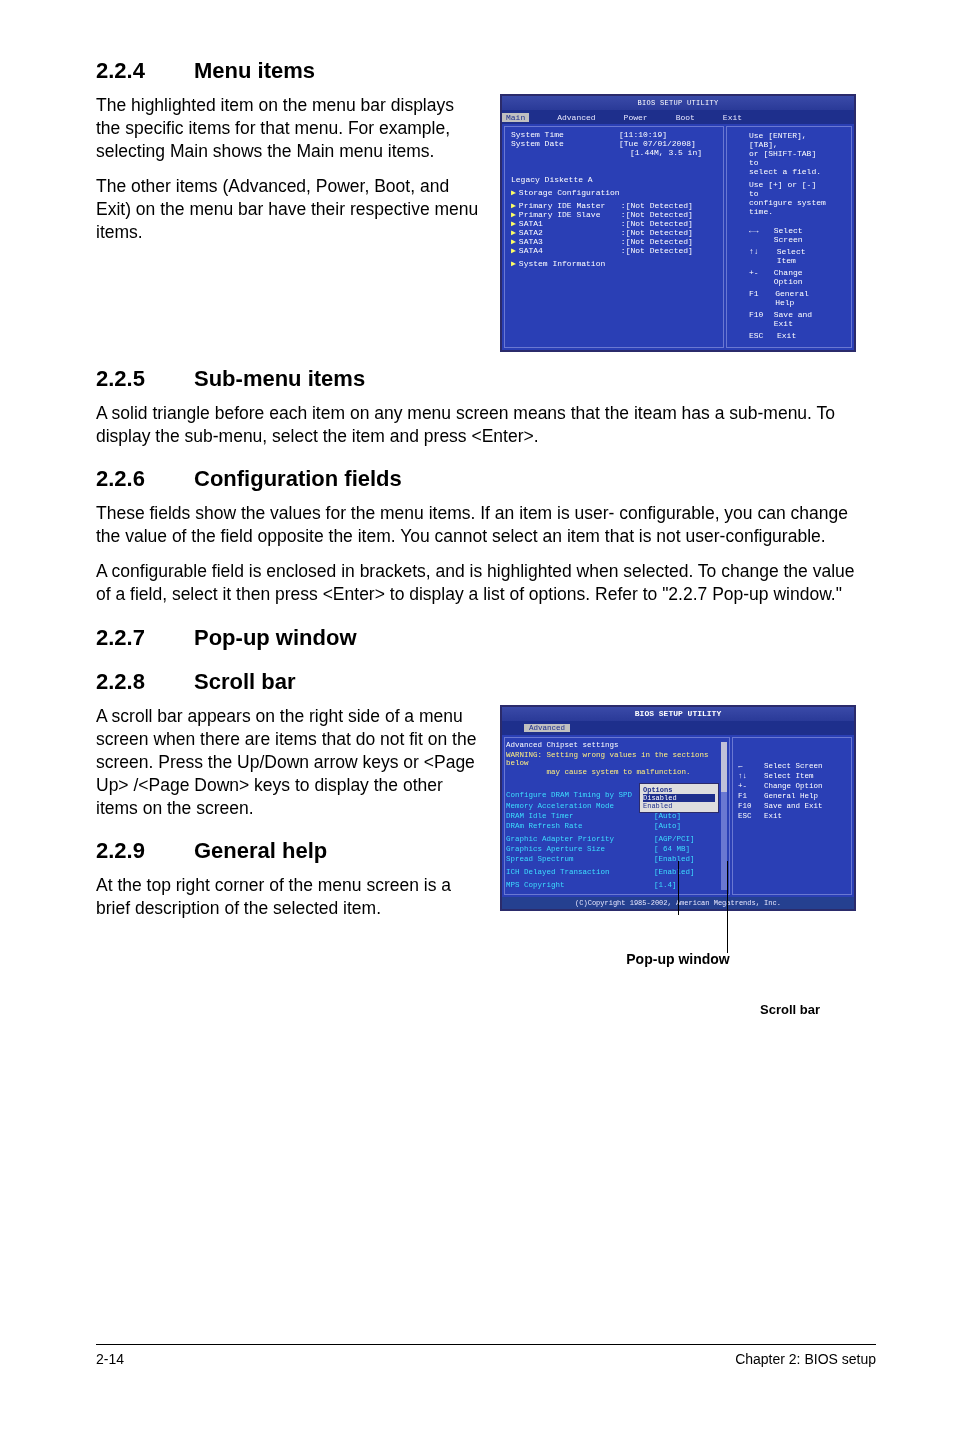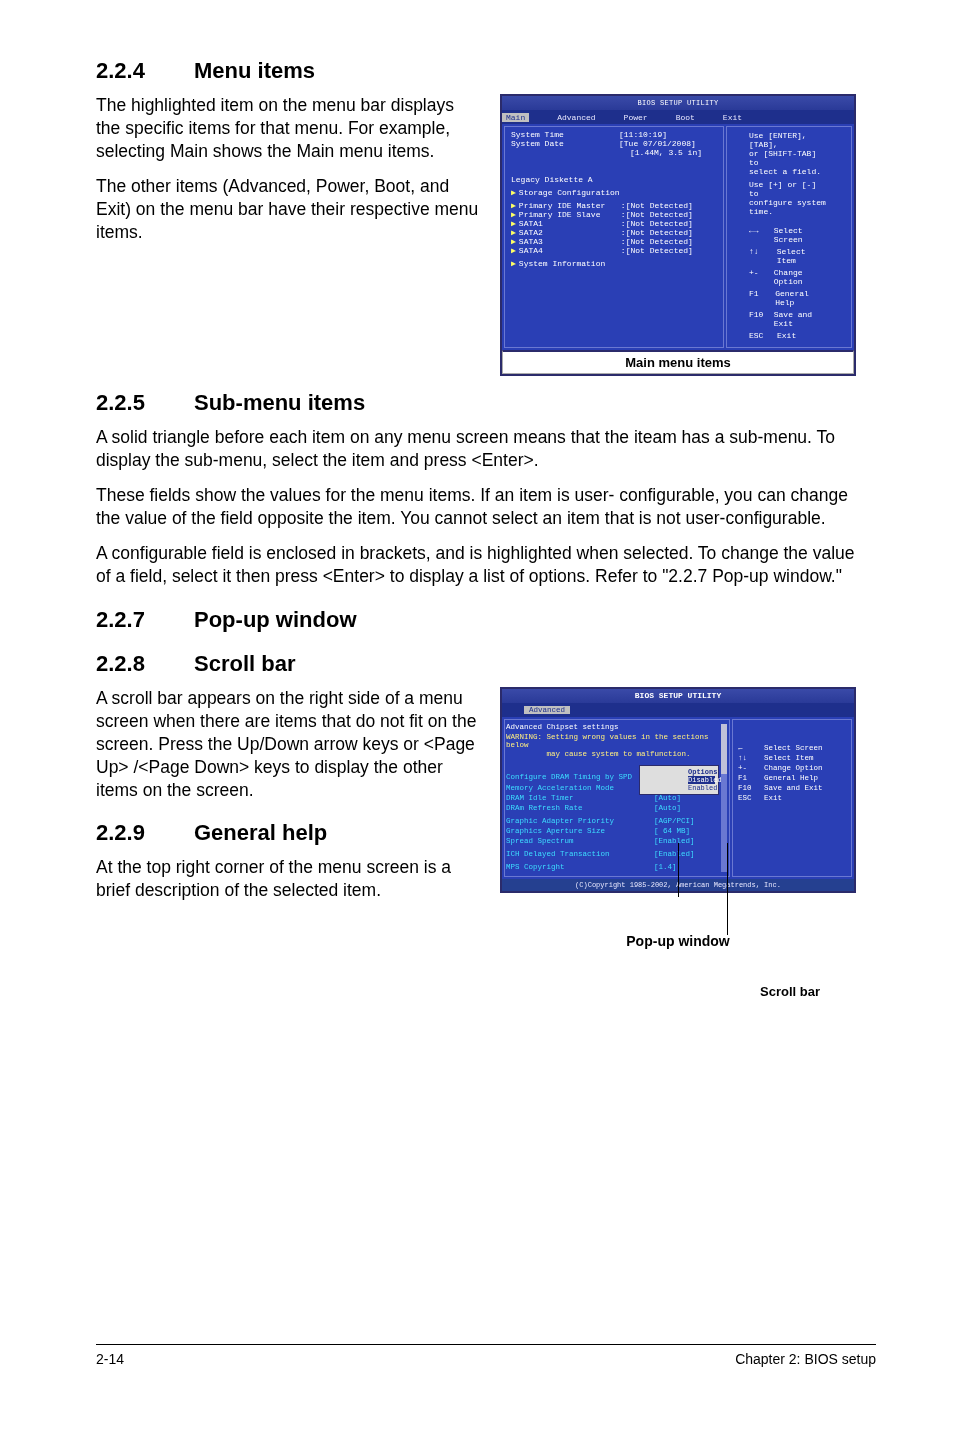--- a/index.html
+++ b/index.html
@@ -60,21 +60,21 @@
   .bios2-left .hdr { color:#fff; margin-bottom:2px; }
   .bios2-left .warn { color:#ffef80; white-space:pre-wrap; margin-bottom:14px; line-height:1.15;}
   .bios2-left .row { display:flex; white-space:pre; color:#3dddff; line-height:1.35; }
   .bios2-left .row .k { width:148px; }
   .bios2-left .row .v { }
   .bios2-left .popup {
     position:absolute; left:134px; top:45px; width:80px;
     background:#dedede; color:#1e2f8c; border:1px solid #2b2b6b;
     padding:2px 3px; font-size:7px;
   }
-  .bios2-left .popup .opt { white-space:pre;margin-left:45px; }
+  .bios2-left .popup .opt { white-space:pre; }
   .bios2-left .popup .lead { font-weight:bold; }
   .bios2-left .scrollbar {
     position:absolute; right:2px; top:4px; bottom:4px; width:6px;
     background:#6a78d2;
   }
   .bios2-left .scrollbar .thumb { position:absolute; top:0; height:34%; left:0; right:0; background:#c0c0d8; }
   .bios2-right .hint { display:flex; margin-bottom:2px; }
   .bios2-right .hint .sym { width:26px; }
   .bios2-footer { background:#254090; color:#e8e8ff; text-align:center; font-size:7px; padding:2px 0; }
   .annot { font-family: Arial; font-weight: bold; color:#000; }
@@ -158,30 +158,32 @@
               <div class="hint">
                   <span class="sym">F10</span>
                   <span>Save and Exit</span>
                 </div>
               <div class="hint">
                   <span class="sym">ESC</span>
                   <span>Exit</span>
                 </div>
             </div>
           </div>
-          <div class="bios-caption">Main menu items</div>
         </div>
       </div>
     </div>
 
     <h2 class="section" style="margin-top:14px;">
       <span class="num">2.2.5</span><span>Sub-menu items</span>
     </h2>
     <p class="body">A solid triangle before each item on any menu screen means that the iteam has a sub-menu. To display the sub-menu, select the item and press &lt;Enter&gt;.</p>
 
+    <h2 class="section" style="margin-top:18px;">
+      <span class="num">2.2.6</span><span>Configuration fields</span>
+    </h2>
     <p class="body">These fields show the values for the menu items. If an item is user- configurable, you can change the value of the field opposite the item. You cannot select an item that is not user-configurable.</p>
     <p class="body">A configurable field is enclosed in brackets, and is highlighted when selected. To change the value of a field, select it then press &lt;Enter&gt; to display a list of options. Refer to "2.2.7 Pop-up window."</p>
 
     <h2 class="section" style="margin-top:18px;">
       <span class="num">2.2.7</span><span>Pop-up window</span>
     </h2>
 
     <h2 class="section" style="margin-top:18px;">
       <span class="num">2.2.8</span><span>Scroll bar</span>
     </h2>

